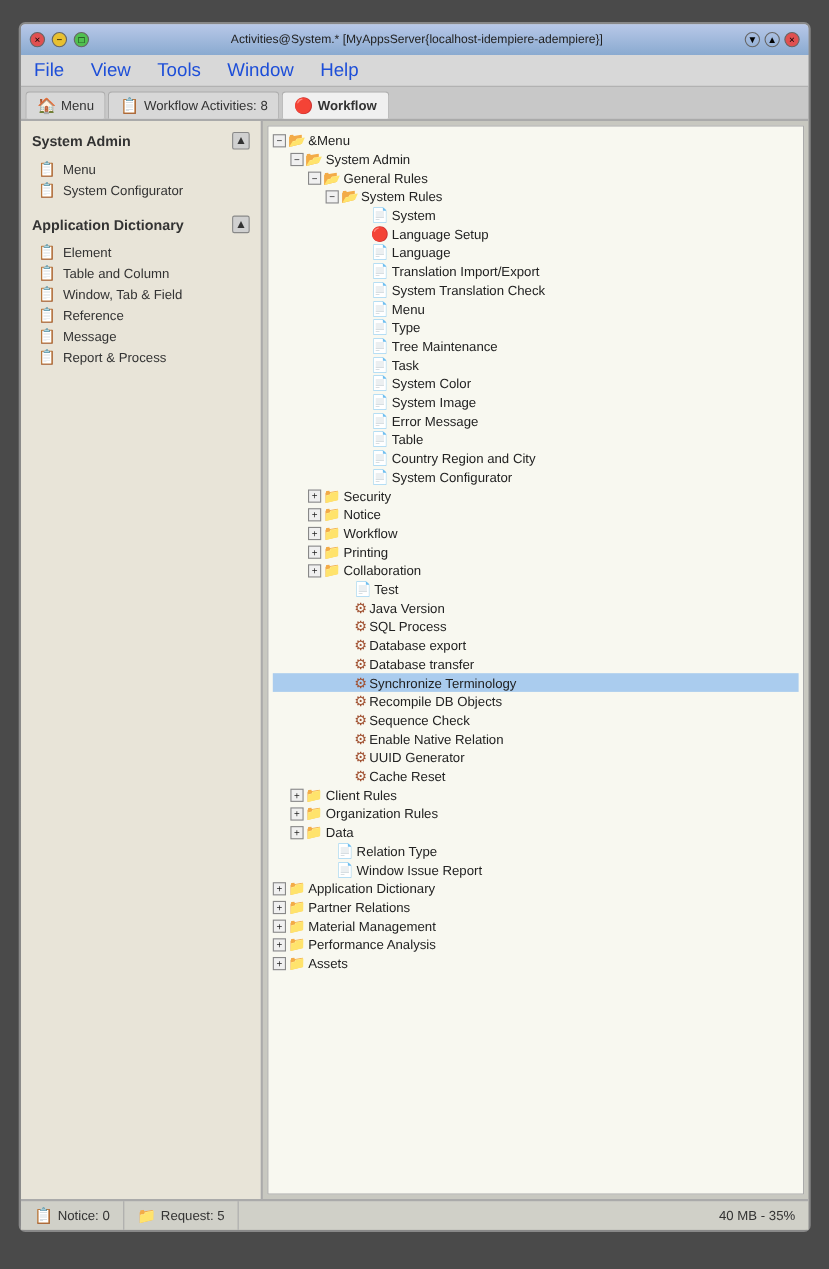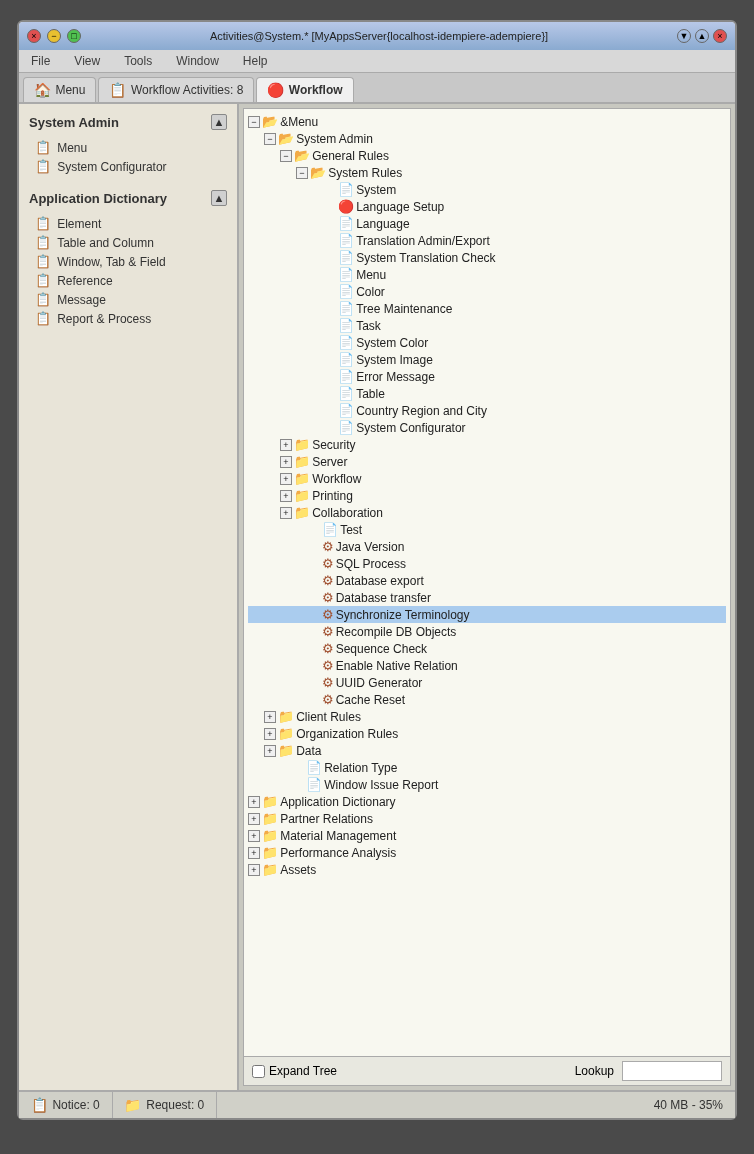--- a/index.html
+++ b/index.html
@@ -69,22 +69,22 @@
       background: #d8d8d8;
       border-bottom: 1px solid #aaa;
       padding: 2px 8px;
       display: flex;
       gap: 16px;
     }
 
     .menu-bar-item {
       padding: 2px 4px;
       cursor: pointer;
-      font-size: 12px;
-      color: #404040;
+      font-size: 17px;
+      color: #1d4ed8;
     }
 
     
     .tab-bar {
       background: #c8c8c8;
       display: flex;
       align-items: flex-end;
       padding: 4px 4px 0 4px;
       gap: 2px;
       border-bottom: 2px solid #aaa;
@@ -412,39 +412,39 @@
 
         <div class="tree-item" style="padding-left: 76px;">
           <span class="tree-expander empty"></span>
           <span class="tree-icon icon-doc">📄</span>
           <span>Language</span>
         </div>
 
         <div class="tree-item" style="padding-left: 76px;">
           <span class="tree-expander empty"></span>
           <span class="tree-icon icon-doc">📄</span>
-          <span>Translation Admin/Export</span>
+          <span>Translation Import/Export</span>
         </div>
 
         <div class="tree-item" style="padding-left: 76px;">
           <span class="tree-expander empty"></span>
           <span class="tree-icon icon-doc">📄</span>
           <span>System Translation Check</span>
         </div>
 
         <div class="tree-item" style="padding-left: 76px;">
           <span class="tree-expander empty"></span>
           <span class="tree-icon icon-doc">📄</span>
           <span>Menu</span>
         </div>
 
         <div class="tree-item" style="padding-left: 76px;">
           <span class="tree-expander empty"></span>
           <span class="tree-icon icon-doc">📄</span>
-          <span>Color</span>
+          <span>Type</span>
         </div>
 
         <div class="tree-item" style="padding-left: 76px;">
           <span class="tree-expander empty"></span>
           <span class="tree-icon icon-doc">📄</span>
           <span>Tree Maintenance</span>
         </div>
 
         <div class="tree-item" style="padding-left: 76px;">
           <span class="tree-expander empty"></span>
@@ -490,21 +490,21 @@
 
         <div class="tree-item" style="padding-left: 32px;">
           <span class="tree-expander">+</span>
           <span class="tree-icon icon-folder">📁</span>
           <span>Security</span>
         </div>
 
         <div class="tree-item" style="padding-left: 32px;">
           <span class="tree-expander">+</span>
           <span class="tree-icon icon-folder">📁</span>
-          <span>Server</span>
+          <span>Notice</span>
         </div>
 
         <div class="tree-item" style="padding-left: 32px;">
           <span class="tree-expander">+</span>
           <span class="tree-icon icon-folder">📁</span>
           <span>Workflow</span>
         </div>
 
         <div class="tree-item" style="padding-left: 32px;">
           <span class="tree-expander">+</span>
@@ -639,37 +639,29 @@
         </div>
 
         <div class="tree-item" style="padding-left: 0px;">
           <span class="tree-expander">+</span>
           <span class="tree-icon icon-folder">📁</span>
           <span>Assets</span>
         </div>
 
       </div>
 
-      <div class="tree-bottom">
-        <div class="expand-tree-btn">
-          <input type="checkbox" style="">
-          <label>Expand Tree</label>
-        </div>
-        <span class="lookup-label">Lookup</span>
-        <input type="text" class="lookup-input" style="">
-      </div>
     </div>
   </div>
 
   <div class="status-bar">
     <div class="status-item">
       <span class="status-icon">📋</span>
       <span>Notice: 0</span>
     </div>
     <div class="status-item">
       <span class="status-icon">📁</span>
-      <span>Request: 0</span>
+      <span>Request: 5</span>
     </div>
     <div class="status-item">
       <span>40 MB - 35%</span>
     </div>
   </div>
 </div>
 
 </body></html>

